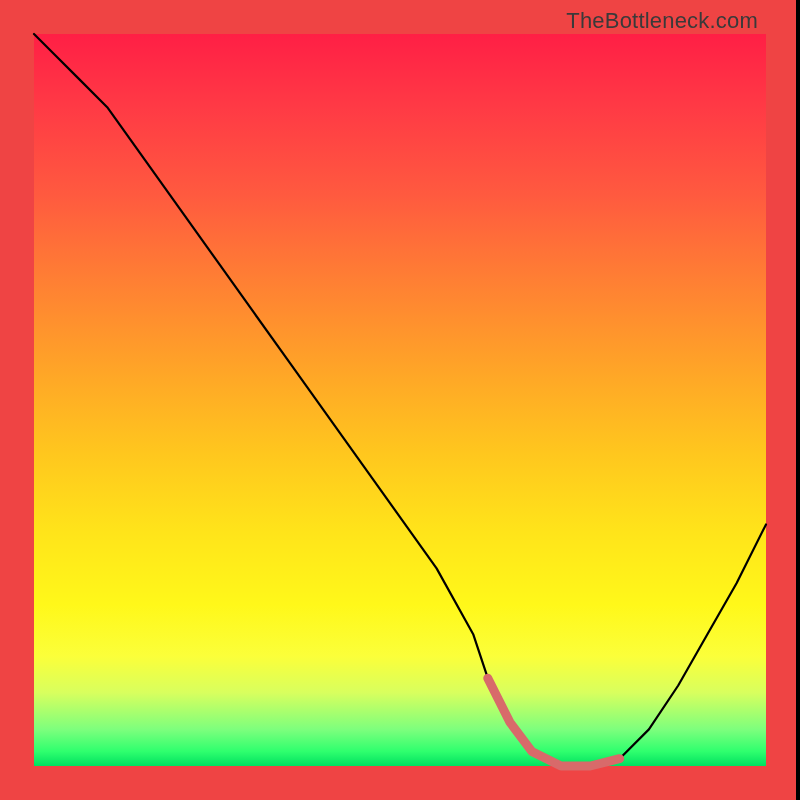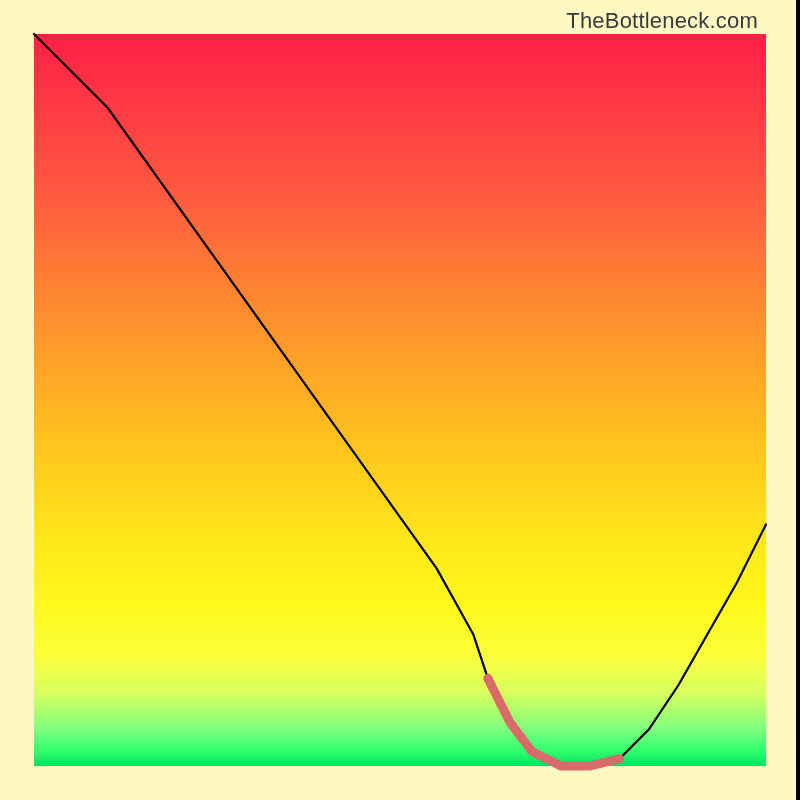--- a/index.html
+++ b/index.html
@@ -1,21 +1,21 @@
 <!DOCTYPE html>
 <html><head>
 <meta charset="utf-8">
 <style>
   * { margin: 0; padding: 0; box-sizing: border-box; }
   html, body { width: 800px; height: 800px; overflow: hidden; background: #000; font-family: Arial, Helvetica, sans-serif; }
   .frame {
     position: relative;
     width: 796px;
     height: 800px;
-    background: #fef9c3;
+    background: #ef4444;
   }
   .plot-area {
     position: absolute;
     left: 34px;
     top: 34px;
     width: 732px;
     height: 732px;
     
     background: linear-gradient(to bottom,
       #ff1f45 0%,

